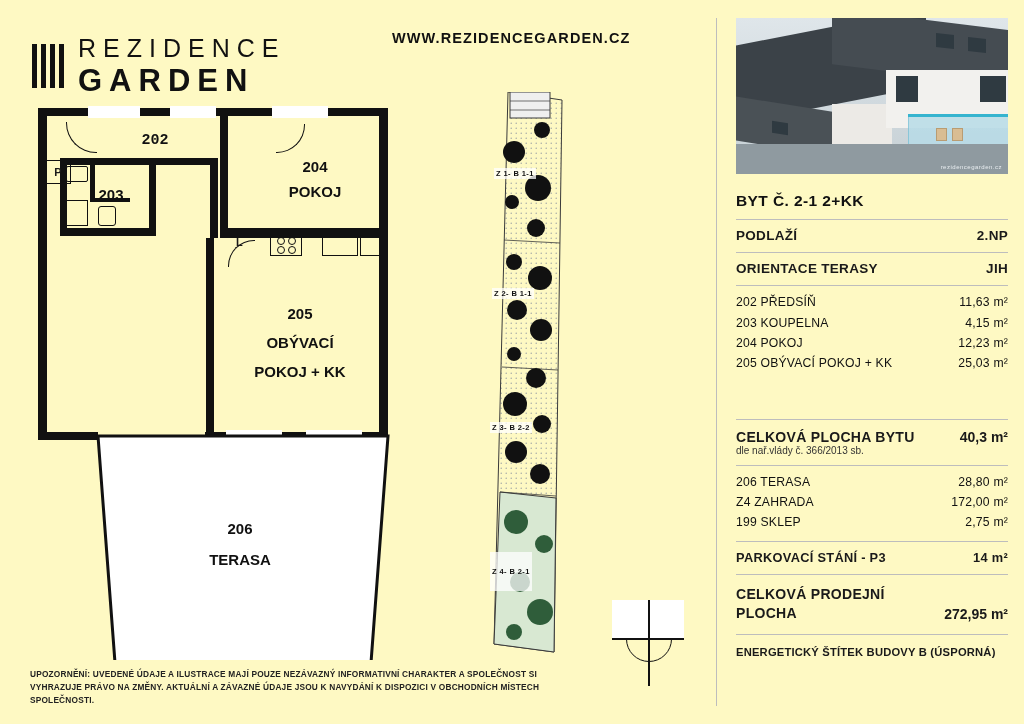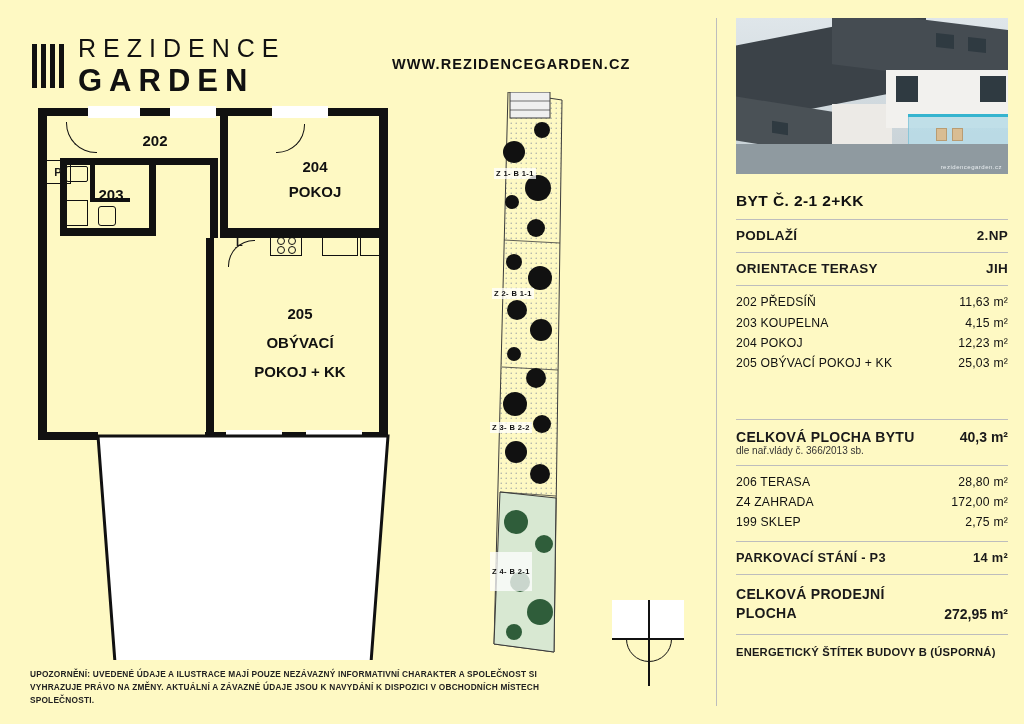--- a/index.html
+++ b/index.html
@@ -7,21 +7,21 @@
   .page{position:relative;width:1024px;height:724px;background:#fef9c3;}
 
   
   .left{position:absolute;left:0;top:0;width:716px;height:724px;}
   .brand{position:absolute;left:32px;top:36px;display:flex;align-items:center;}
   .brand-bars{display:flex;gap:4px;margin-right:14px;}
   .brand-bars i{display:block;width:5px;height:44px;background:#111;}
   .brand-text{line-height:1;}
   .brand-text .l1{font-size:25px;letter-spacing:7px;font-weight:400;color:#111;}
   .brand-text .l2{font-size:31px;letter-spacing:7px;font-weight:700;color:#111;margin-top:4px;}
-  .site-url{position:absolute;left:392px;top:56px;font-size:14.5px;font-weight:700;letter-spacing:1.1px;color:#111;}
+  .site-url{position:absolute;left:392px;top:30px;font-size:14.5px;font-weight:700;letter-spacing:1.1px;color:#111;}
 
   
   .fp{position:absolute;left:30px;top:100px;width:365px;height:560px;}
   .wall{position:absolute;background:#111;}
   .room-lbl{position:absolute;text-align:center;font-weight:700;color:#111;}
   .room-num{font-size:15px;}
   .room-name{font-size:15px;}
   .terasa-fill{position:absolute;background:#fff;}
 
   
@@ -145,34 +145,38 @@
       <div style="position:absolute;left:247px;top:137px;width:6px;height:6px;border:1.2px solid #111;border-radius:50%;"></div>
       <div style="position:absolute;left:258px;top:137px;width:6px;height:6px;border:1.2px solid #111;border-radius:50%;"></div>
       <div style="position:absolute;left:247px;top:146px;width:6px;height:6px;border:1.2px solid #111;border-radius:50%;"></div>
       <div style="position:absolute;left:258px;top:146px;width:6px;height:6px;border:1.2px solid #111;border-radius:50%;"></div>
       <div style="position:absolute;left:206px;top:136px;font-size:11px;font-weight:700;">L</div>
 
       <svg width="365" height="560" style="position:absolute;left:0;top:0;pointer-events:none;">
         <polygon points="68,336 358,336 340,576 86,576" fill="#ffffff" stroke="#111111" stroke-width="3"></polygon>
       </svg>
 
-      <div class="room-lbl" style="left:70px;top:32px;width:110px;">
+      <div class="room-lbl" style="left:70px;top:32px;width:110px;font-family:Liberation Mono, monospace;">
         <div class="room-num">202</div>
       </div>
       <div class="room-lbl" style="left:46px;top:86px;width:70px;">
         <div class="room-num">203</div>
       </div>
       <div class="room-lbl" style="left:230px;top:58px;width:110px;">
         <div class="room-num">204</div>
         <div class="room-name" style="margin-top:8px;">POKOJ</div>
       </div>
       <div class="room-lbl" style="left:200px;top:205px;width:140px;">
         <div class="room-num">205</div>
         <div class="room-name" style="margin-top:12px;">OBÝVACÍ</div>
         <div class="room-name" style="margin-top:12px;">POKOJ + KK</div>
+      </div>
+      <div class="room-lbl" style="left:150px;top:420px;width:120px;">
+        <div class="room-num">206</div>
+        <div class="room-name" style="margin-top:14px;">TERASA</div>
       </div>
     </div>
 
     <div class="site">
       <svg width="110" height="580" style="position:absolute;left:0;top:0;">
         <defs>
           <pattern id="dots" width="5" height="5" patternUnits="userSpaceOnUse">
             <circle cx="1.2" cy="1.2" r="0.7" fill="#9aa0a3"></circle>
           </pattern>
         </defs>

